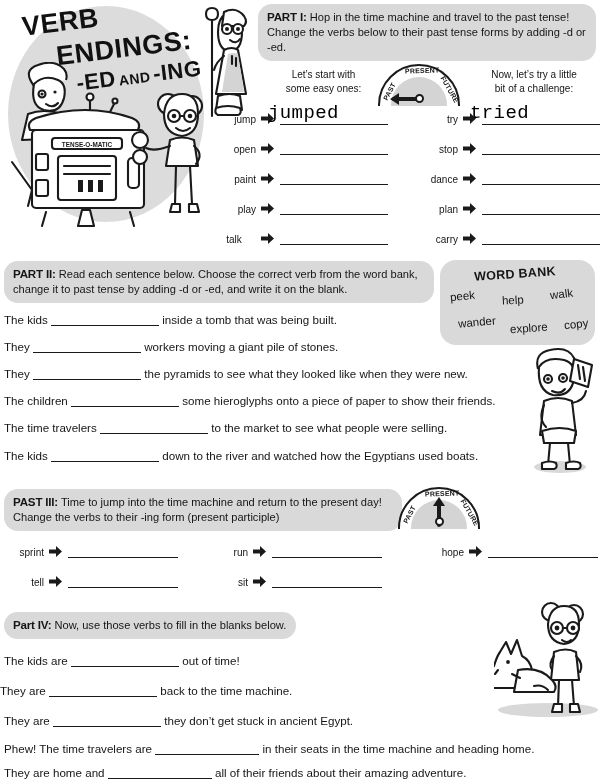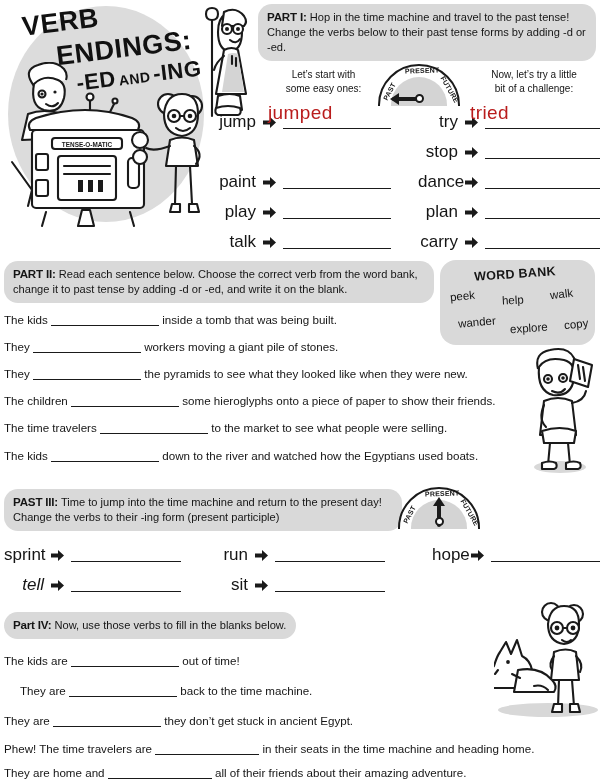--- a/index.html
+++ b/index.html
@@ -24,23 +24,23 @@
   .gray-bar b { font-weight: bold; letter-spacing: -0.2px; font-size: 11.6px; }
   .blank {
     display: inline-block;
     border-bottom: 1.4px solid #1a1a1a;
     height: 13px;
     vertical-align: -2px;
   }
   .arrow { display: inline-block; width: 13px; height: 11px; vertical-align: -1px; margin: 0 3px 0 2px; }
   .ans {
     position: absolute;
-    color: #b91c1c;
+    color: #000000;
     font-size: 19px;
-    font-family: Liberation Sans, sans-serif;
+    font-family: Liberation Mono, monospace;
     letter-spacing: 0.4px;
   }
 
   
   .title-blob {
     position: absolute; left: 8px; top: 6px;
     width: 196px; height: 216px;
     background: #dcdcdc; border-radius: 50%;
   }
   .title {
@@ -97,21 +97,21 @@
     font-family:"Liberation Sans Narrow","Liberation Sans",sans-serif;
     font-weight: bold; font-size: 12.5px; transform: rotate(-4deg);
     letter-spacing: 0.3px;
   }
   #wordbank .w { position: absolute; font-size: 11.5px; }
 
   
   .sentence { position: absolute; font-size: 11.6px; white-space: nowrap; }
 
   
-  .vrow { position: absolute; font-size: 17px; white-space: nowrap; }
+  .vrow { position: absolute; font-size: 10px; white-space: nowrap; }
   .vrow .vl { display:inline-block; text-align:right; }
 
   
   svg { display: block; }
   .ink { fill: none; stroke: #1a1a1a; stroke-width: 2.1; stroke-linecap: round; stroke-linejoin: round; }
   .ink-f { fill: #ffffff; stroke: #1a1a1a; stroke-width: 2.1; stroke-linejoin: round; }
   .blk { fill: #1a1a1a; }
   .gry { fill: #d4d4d4; }
   .shadow { fill: #d8d8d8; }
 </style>
@@ -236,36 +236,43 @@
 
   <div class="vrow" style="left:212px; top:112px;">
     <span class="vl" style="width:44px;">jump</span>
     <svg class="arrow" viewBox="0 0 13 11">
         <path class="blk" d="M0 3.4h7V0l6 5.5L7 11V7.6H0z"></path>
       </svg>
     <span class="blank" style="width:108px;"></span>
   </div>
   <div class="ans" style="left:268px; top:102px;">jumped</div>
 
+  <div class="vrow" style="left:212px; top:142px;">
+    <span class="vl" style="width:44px;">open</span>
+    <svg class="arrow" viewBox="0 0 13 11">
+        <path class="blk" d="M0 3.4h7V0l6 5.5L7 11V7.6H0z"></path>
+      </svg>
+    <span class="blank" style="width:108px;"></span>
+  </div>
   <div class="vrow" style="left:212px; top:202px;">
     <span class="vl" style="width:44px;">play</span>
     <svg class="arrow" viewBox="0 0 13 11">
         <path class="blk" d="M0 3.4h7V0l6 5.5L7 11V7.6H0z"></path>
       </svg>
     <span class="blank" style="width:108px;"></span>
   </div>
   <div class="vrow" style="left:212px; top:172px;">
     <span class="vl" style="width:44px;">paint</span>
     <svg class="arrow" viewBox="0 0 13 11">
         <path class="blk" d="M0 3.4h7V0l6 5.5L7 11V7.6H0z"></path>
       </svg>
     <span class="blank" style="width:108px;"></span>
   </div>
   <div class="vrow" style="left:212px; top:232px;">
-    <span class="vl" style="width:44px;">talk</span>
+    <span class="vl" style="width:44px;text-align:center;">talk</span>
     <svg class="arrow" viewBox="0 0 13 11">
         <path class="blk" d="M0 3.4h7V0l6 5.5L7 11V7.6H0z"></path>
       </svg>
     <span class="blank" style="width:108px;"></span>
   </div>
 
   <div class="vrow" style="left:418px; top:112px;">
     <span class="vl" style="width:40px;">try</span>
     <svg class="arrow" viewBox="0 0 13 11">
         <path class="blk" d="M0 3.4h7V0l6 5.5L7 11V7.6H0z"></path>
@@ -385,21 +392,21 @@
     <span class="g-fut">FUTURE</span>
   </div>
 
   <div class="vrow" style="left:4px; top:545px;">
     <span class="vl" style="width:40px;">sprint</span>
     <svg class="arrow" viewBox="0 0 13 11">
         <path class="blk" d="M0 3.4h7V0l6 5.5L7 11V7.6H0z"></path>
       </svg>
     <span class="blank" style="width:110px;"></span>
   </div>
-  <div class="vrow" style="left:4px; top:575px;font-style:italic;">
+  <div class="vrow" style="left:4px; top:575px;">
     <span class="vl" style="width:40px; text-align:right;">tell</span>
     <svg class="arrow" viewBox="0 0 13 11">
         <path class="blk" d="M0 3.4h7V0l6 5.5L7 11V7.6H0z"></path>
       </svg>
     <span class="blank" style="width:110px;"></span>
   </div>
 
   <div class="vrow" style="left:222px; top:545px;">
     <span class="vl" style="width:26px;">run</span>
     <svg class="arrow" viewBox="0 0 13 11">
@@ -426,21 +433,21 @@
   <div class="gray-bar" style="position:absolute; left:4px; top:612px;">
     <b>Part IV:</b>
     <span>Now, use those verbs to fill in the blanks below.</span>
   </div>
 
   <div class="sentence" style="left:4px; top:654px;">
     <span>The kids are</span>
     <span class="blank" style="width:108px;"></span>
     <span>out of time!</span>
   </div>
-  <div class="sentence" style="left:20px; top:684px;text-align:center;">
+  <div class="sentence" style="left:0; top:684px;text-align:center;">
     <span>They are</span>
     <span class="blank" style="width:108px;"></span>
     <span>back to the time machine.</span>
   </div>
   <div class="sentence" style="left:4px; top:714px;">
     <span>They are</span>
     <span class="blank" style="width:108px;"></span>
     <span>they don’t get stuck in ancient Egypt.</span>
   </div>
   <div class="sentence" style="left:4px; top:742px;">

